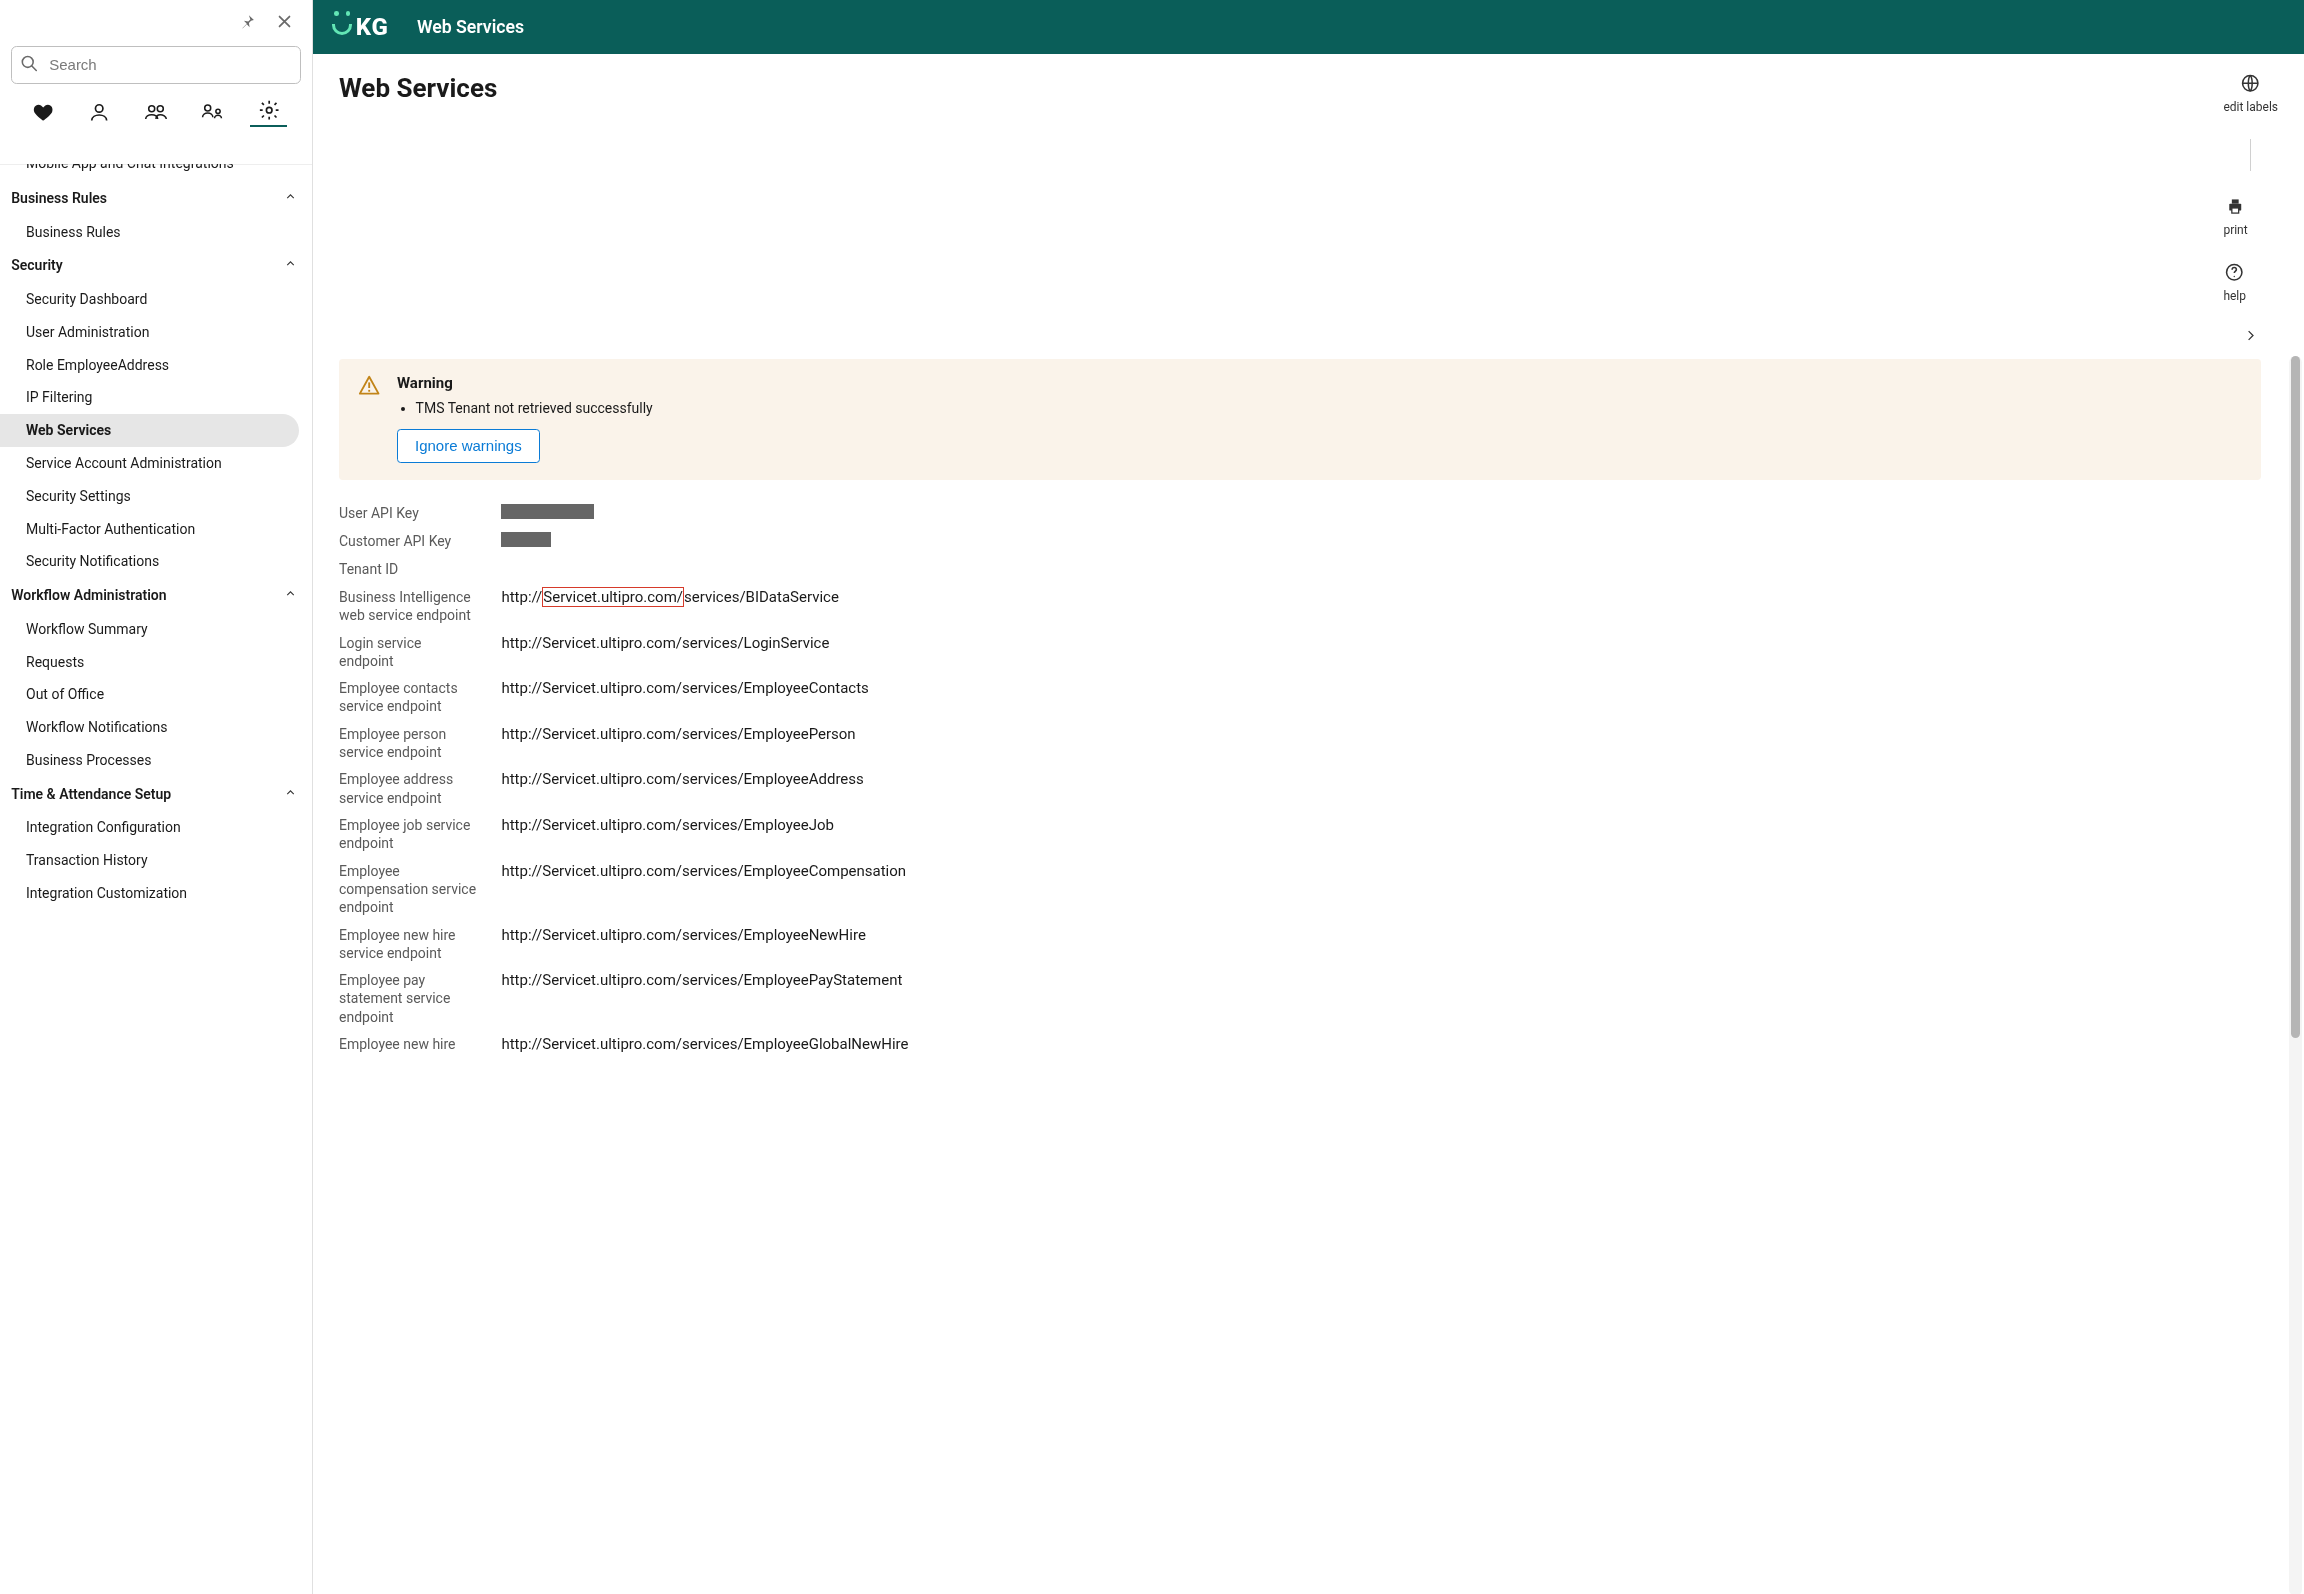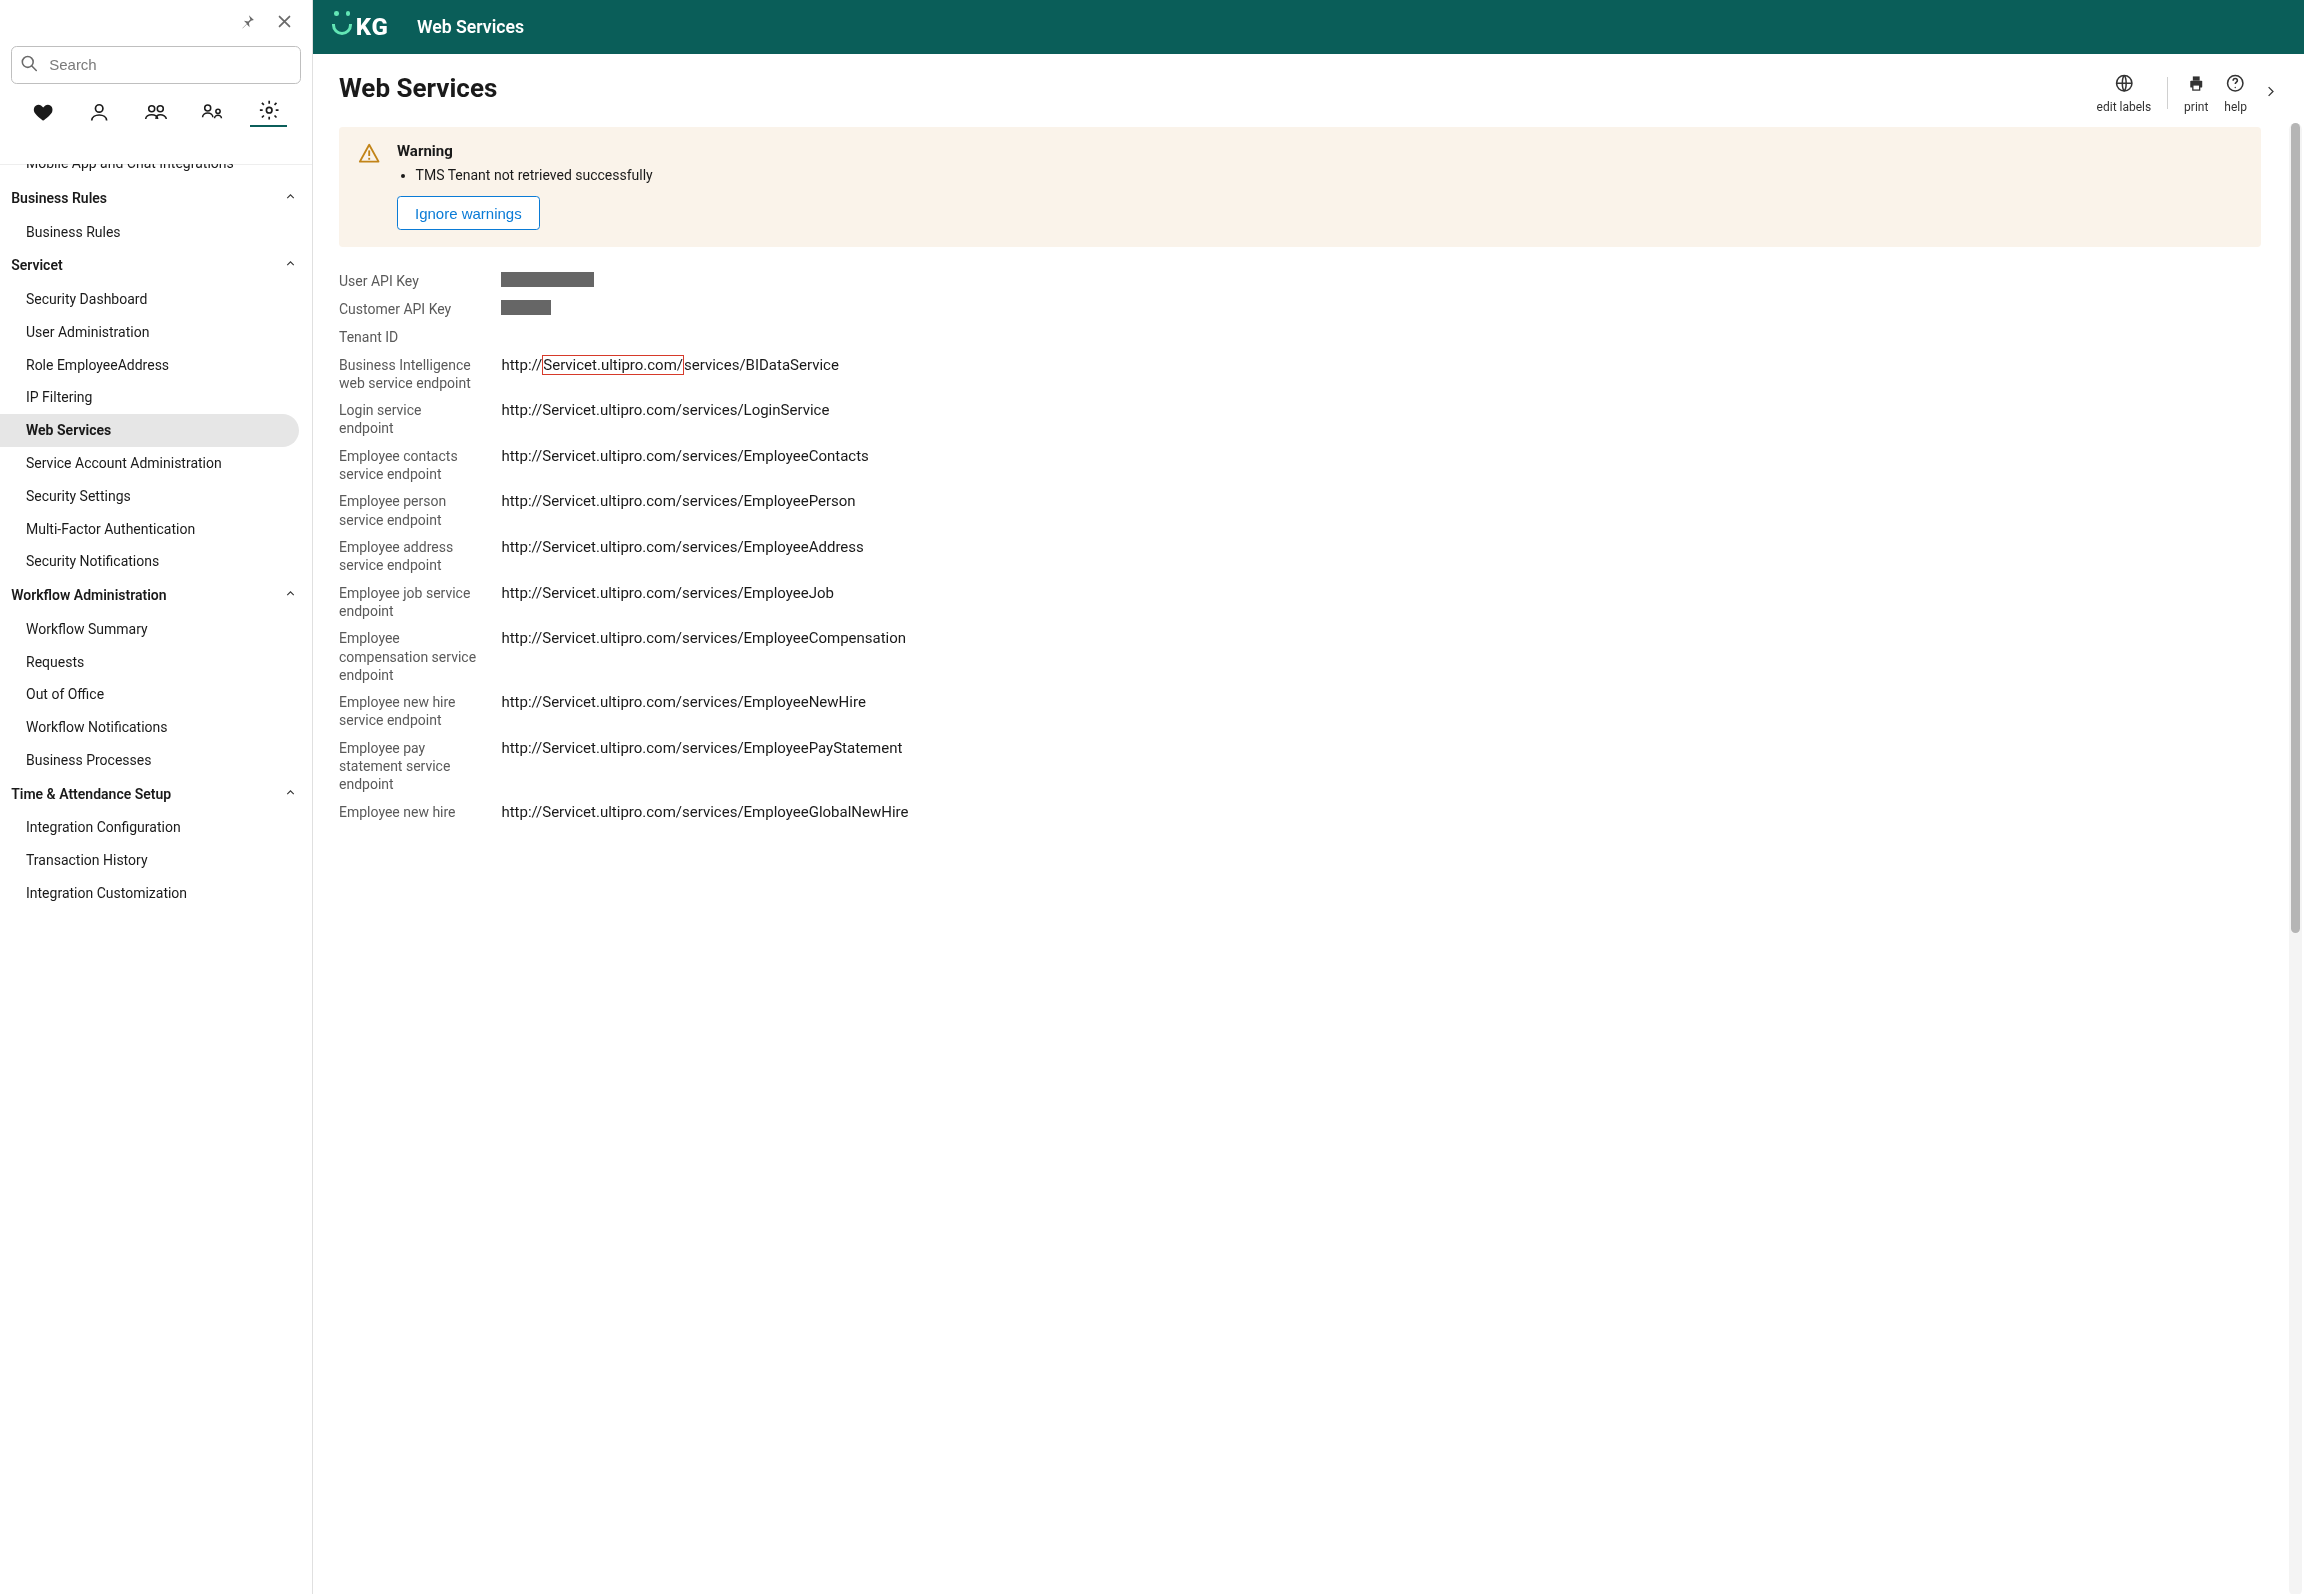--- a/index.html
+++ b/index.html
@@ -110,21 +110,21 @@
 }
 .topbar-title { margin-left: 28px; font-size: 17.7px; font-weight: 600; }
 
 .page-head {
   display: flex;
   align-items: flex-start;
   justify-content: space-between;
   padding: 18.6px 26px 7.5px 26px;
 }
 .page-title { font-size: 26px; font-weight: 700; }
-.page-actions { display:flex; align-items:flex-start; gap: 16px; }
+.page-actions { display:flex; align-items:flex-start; gap: 25px; flex-direction: column; }
 .page-action { display:flex; flex-direction:column; align-items:center; gap:3.7px; font-size:12px; color:#333; cursor:pointer;}
 .vr { width:0.9px; height:32px; background:#d0d0d0; align-self:center; }
 .chevron-right svg { stroke:#333; fill:none; stroke-width:2;}
 
 .content-scroll { overflow-y: auto; flex:1; padding: 0 11.2px 37px 26px; }
 
 .alert-box {
   background: #faf3ea;
   border-radius: 3.7px;
   padding: 15px 18.6px 17px;
@@ -256,21 +256,21 @@
 
       <div class="side-section-head">
         <span>Business Rules</span>
         <span class="chev-up"><svg width="13" height="13" viewBox="0 0 24 24">
               <path d="M6 15l6-6 6 6"></path>
             </svg></span>
       </div>
       <div class="side-item">Business Rules</div>
 
       <div class="side-section-head">
-        <span>Servicet</span>
+        <span>Security</span>
         <span class="chev-up"><svg width="13" height="13" viewBox="0 0 24 24">
               <path d="M6 15l6-6 6 6"></path>
             </svg></span>
       </div>
       <div class="side-item">Security Dashboard</div>
       <div class="side-item">User Administration</div>
       <div class="side-item">Role EmployeeAddress</div>
       <div class="side-item">IP Filtering</div>
       <div class="side-item active">Web Services</div>
       <div class="side-item">Service Account Administration</div>

